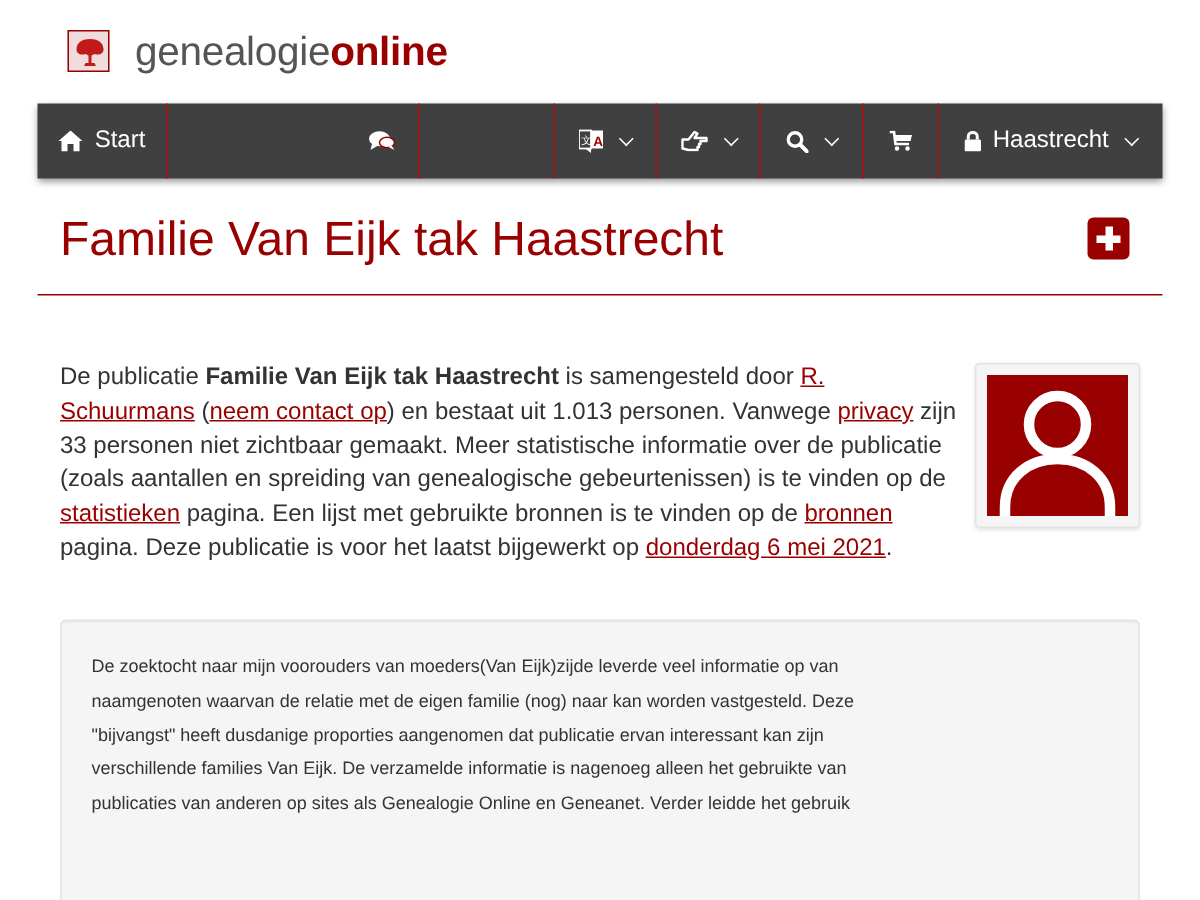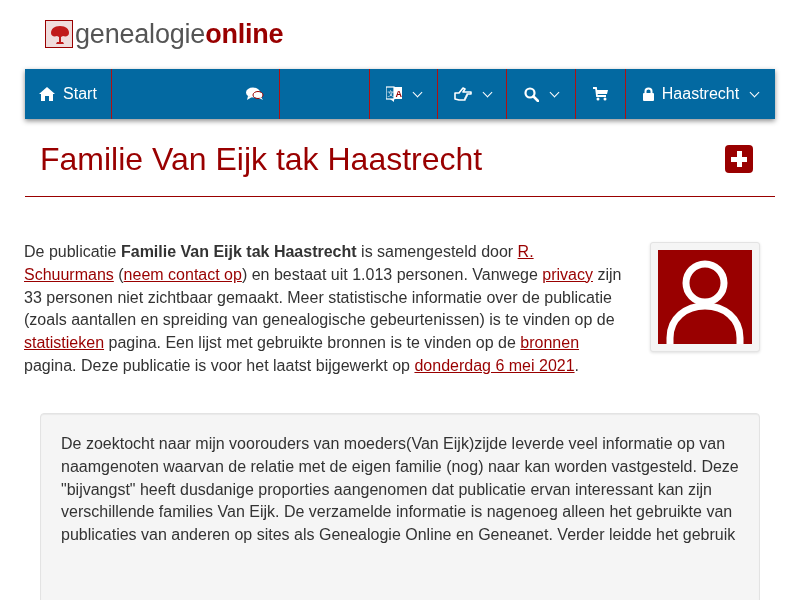--- a/index.html
+++ b/index.html
@@ -2,52 +2,52 @@
 <html><head>
 <meta charset="utf-8">
 <style>
   * { box-sizing: border-box; margin: 0; padding: 0; }
   html, body { width: 800px; height: 600px; overflow: hidden; background: #fff; }
   body { font-family: "Liberation Sans", sans-serif; color: #333; position: relative; }
 
   .logo { position: absolute; left: 45px; top: 20px; display: flex; align-items: center; }
   .logo-box { width: 28px; height: 28px; border: 1px solid #990000; background: #f0dcdc; position: relative; }
   .logo-box svg { position: absolute; left: 2px; top: 2px; }
-  .logo-text { margin-left: 2px; font-size: 27px; letter-spacing: -0.2px; line-height: 28px; }
+  .logo-text { margin-left: 17px; font-size: 27px; letter-spacing: -0.2px; line-height: 28px; }
   .logo-text .g { color: #555; }
   .logo-text .o { color: #990000; font-weight: bold; }
 
-  .navbar { position: absolute; left: 25px; top: 69px; width: 750px; height: 50px; background: #0369a1;
+  .navbar { position: absolute; left: 25px; top: 69px; width: 750px; height: 50px; background: #404040;
             box-shadow: 0 2px 5px rgba(0,0,0,0.45); }
   .nav-item { position: absolute; top: 0; height: 50px; display: flex; align-items: center; justify-content: center;
               color: #fff; font-size: 16px; border-right: 1px solid #b01010; cursor: pointer; }
   .nav-item.bl { border-left: 1px solid #b01010; }
   .nav-item .lbl { margin-left: 8px; }
   .chev { display: inline-block; width: 7px; height: 7px; border-right: 1.5px solid #fff; border-bottom: 1.5px solid #fff;
           transform: rotate(45deg); margin-left: 12px; margin-top: -4px; }
   .ic { display: inline-flex; align-items: center; justify-content: center; }
 
   .page-title { position: absolute; left: 40px; top: 140px; font-size: 32px; color: #990000; font-weight: normal; line-height: 38px; }
   .plus-btn { position: absolute; left: 725px; top: 145px; width: 28px; height: 28px; background: #990000; border-radius: 4px; cursor: pointer; }
   .plus-btn:before, .plus-btn:after { content: ""; position: absolute; background: #fff; }
   .plus-btn:before { left: 6px; top: 11.5px; width: 16px; height: 5px; }
   .plus-btn:after { left: 11.5px; top: 6px; width: 5px; height: 16px; }
   .title-rule { position: absolute; left: 25px; top: 196px; width: 750px; height: 1px; background: #990000; }
 
-  .intro { position: absolute; left: 24px; top: 241px; width: 600px; font-size: 16px; line-height: 22.8px; color: #333; }
+  .intro { position: absolute; left: 40px; top: 241px; width: 600px; font-size: 16px; line-height: 22.8px; color: #333; }
   .intro b { color: #333; }
   .intro a { color: #990000; text-decoration: underline; }
 
   .avatar-frame { position: absolute; left: 650px; top: 242px; width: 110px; height: 110px; background: #f5f5f5;
                   border: 1px solid #e3e3e3; border-radius: 3px; box-shadow: 0 1px 3px rgba(0,0,0,0.12); }
   .avatar { position: absolute; left: 7px; top: 7px; width: 94px; height: 94px; background: #990000; overflow: hidden; }
 
   .desc-box { position: absolute; left: 40px; top: 413px; width: 720px; height: 200px; background: #f5f5f5;
               border: 1px solid #e3e3e3; border-radius: 4px; box-shadow: inset 0 1px 1px rgba(0,0,0,0.05); }
-  .desc-text { position: absolute; left: 20px; top: 19px; width: 686px; font-size: 16px; line-height: 22.8px; color: #333; }
+  .desc-text { position: absolute; left: 20px; top: 19px; width: 686px; font-size: 12px; line-height: 22.8px; color: #333; }
   .desc-line { white-space: nowrap; }
 </style>
 </head>
 <body>
 
 <div class="logo">
   <div class="logo-box">
     <svg width="24" height="24" viewBox="0 0 24 24">
       <path d="M12 3 C6 3 3 6 3 10 C3 13 6 14 9 13 L11 14 L11 21 L13 21 L13 14 L15 13 C18 14 21 13 21 10 C21 6 18 3 12 3 Z" fill="#c01a1a"></path>
       <path d="M8 21 L16 21 L15 19 L9 19 Z" fill="#c01a1a"></path>

